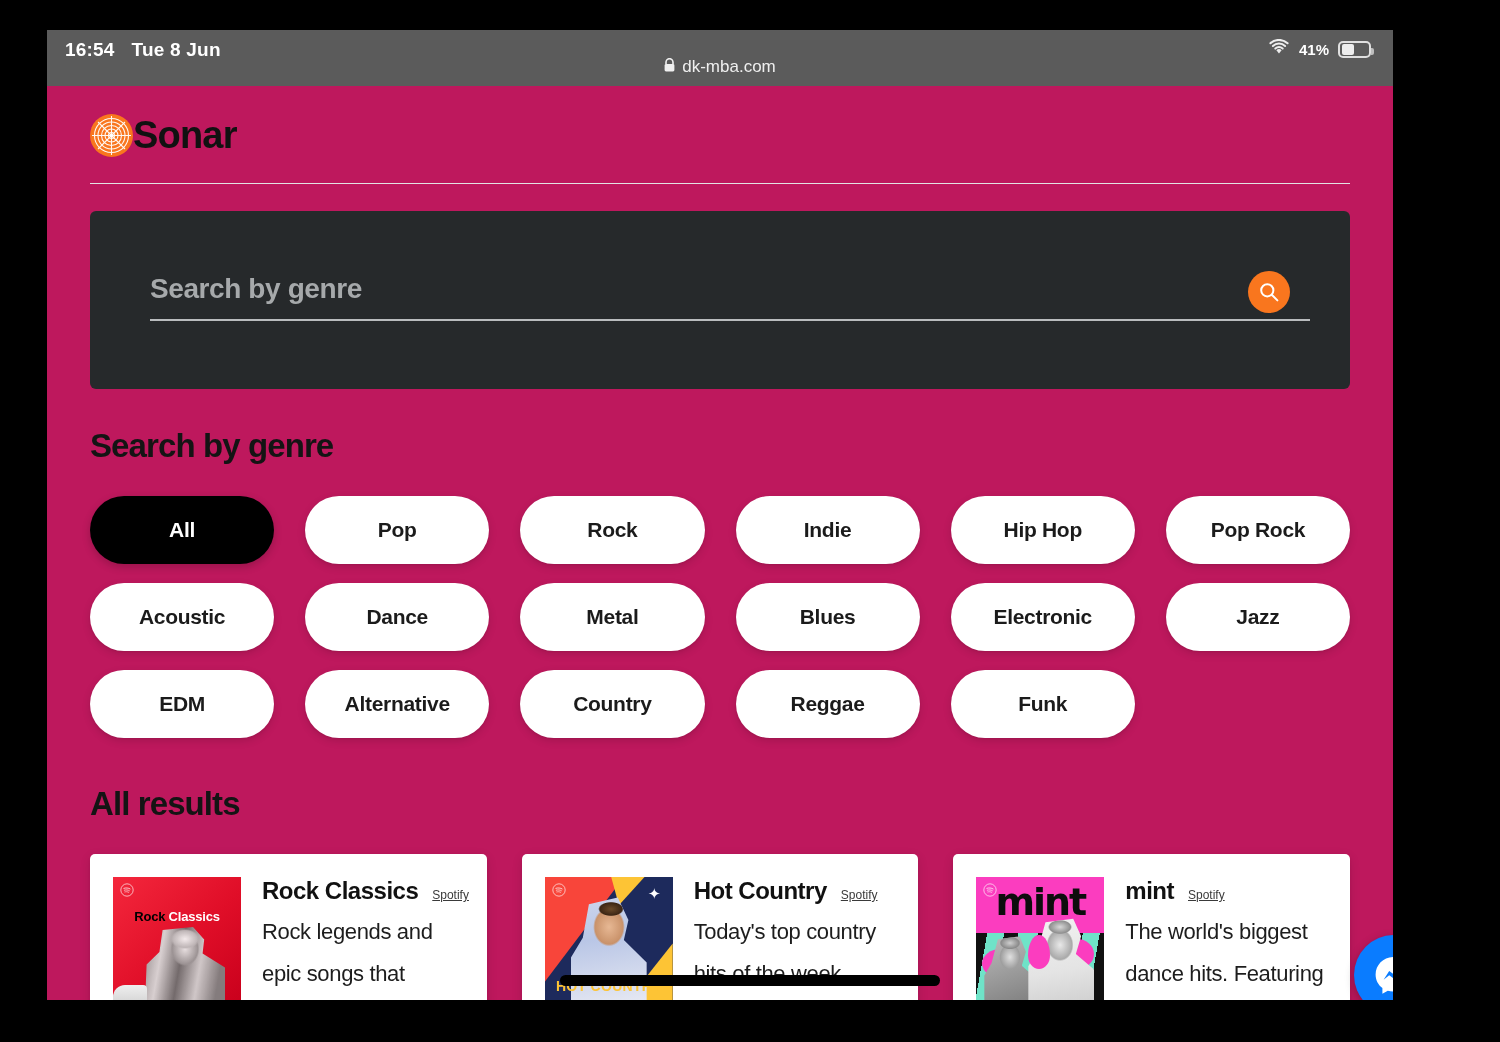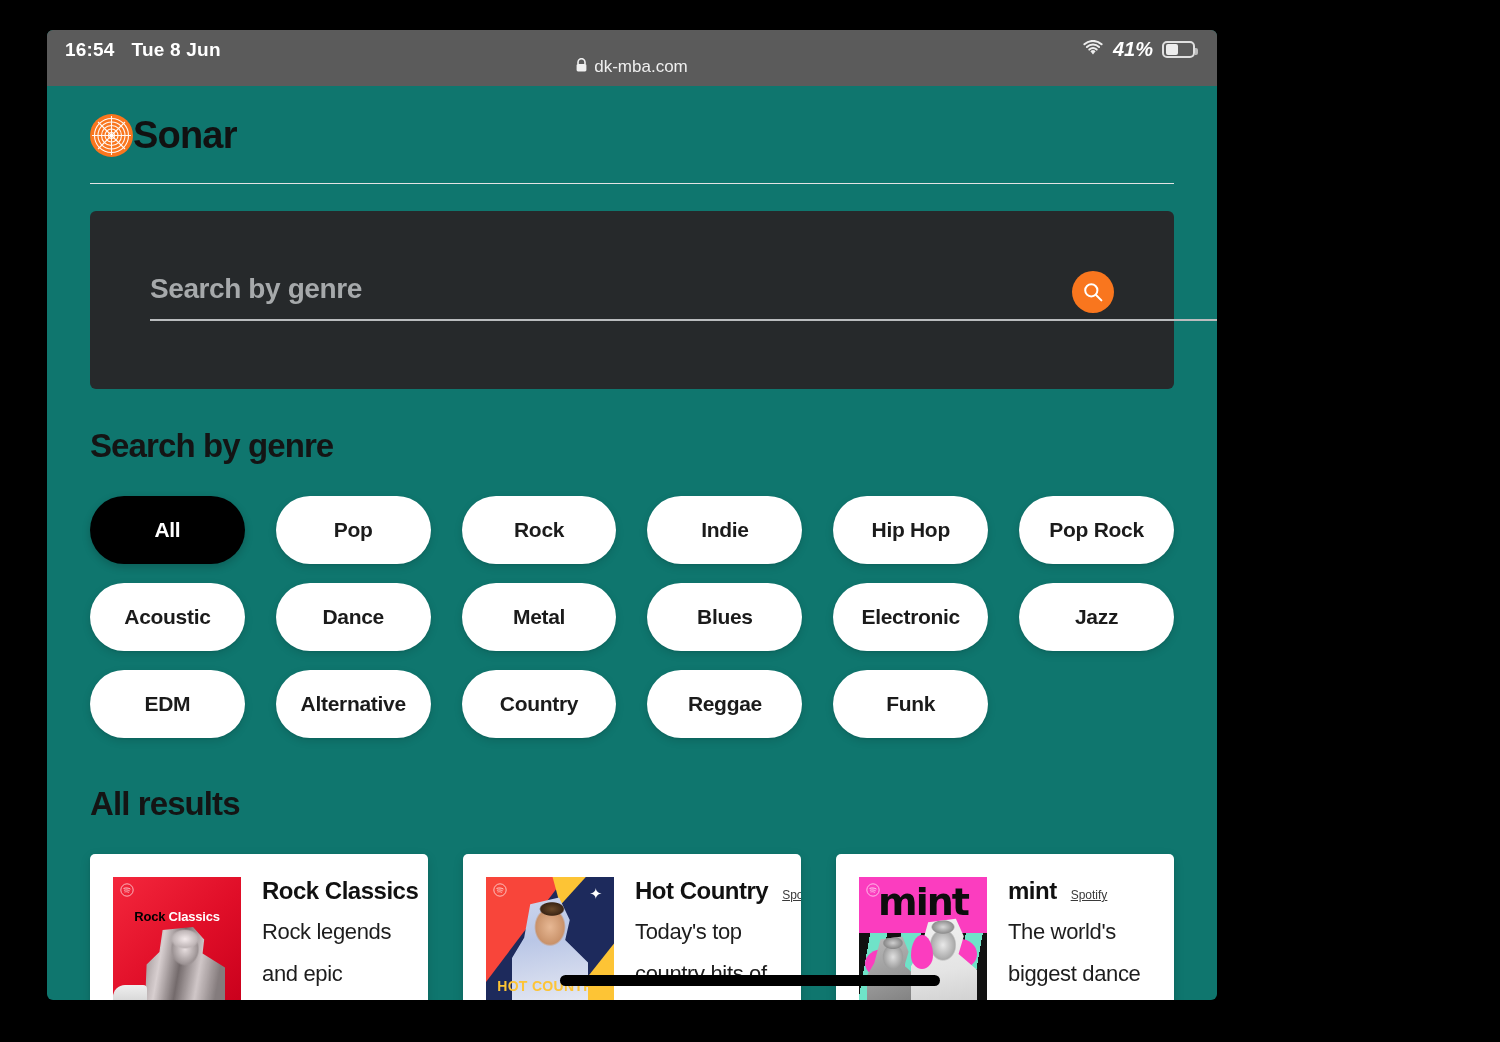--- a/index.html
+++ b/index.html
@@ -9,22 +9,22 @@
     font-family: "Liberation Sans", sans-serif;
     overflow: hidden;
   }
   #device {
     position: absolute; left: 0; top: 0; width: 1500px; height: 1042px;
     background: #000;
   }
   
   #screen {
     position: absolute; left: 47px; top: 30px;
-    width: 1170px; height: 970px;
-    background: #0f766e; overflow: hidden; border-radius: 6px;
+    width: 1346px; height: 970px;
+    background: #be185d; overflow: hidden;
   }
   
   #statusbar {
     position: relative; height: 56px; width: 100%;
     background: #5b5b5b; color: #fff;
     font-size: 19px; font-weight: 600;
   }
   #sb-left {
     position: absolute; left: 18px; top: 9px;
     display: flex; align-items: center; gap: 17px;
@@ -33,21 +33,21 @@
   #sb-center {
     position: absolute; left: 0; right: 0; top: 27px;
     display: flex; justify-content: center; align-items: center; gap: 7px;
     font-size: 17px; font-weight: 400; color: #efefef;
   }
   .lock-glyph { display:block; }
   #sb-right {
     position: absolute; right: 22px; top: 8px;
     display: flex; align-items: center; gap: 9px;
   }
-  #sb-right .pct { font-size: 20px; font-weight: 600; font-style: italic; }
+  #sb-right .pct { font-size: 15px; font-weight: 600; }
   .batt-shell {
     width: 33px; height: 17px; border: 2px solid #e0e0e0;
     border-radius: 5px; position: relative; display:flex; align-items:center;
   }
   .batt-shell:after {
     content:""; position:absolute; right:-5px; top:5px;
     width:3px; height:7px; background:#bdbdbd; border-radius:0 2px 2px 0;
   }
   .batt-fill { height:11px; background:#ededed; border-radius:2px; margin-left:2px; width:41%; }
 

